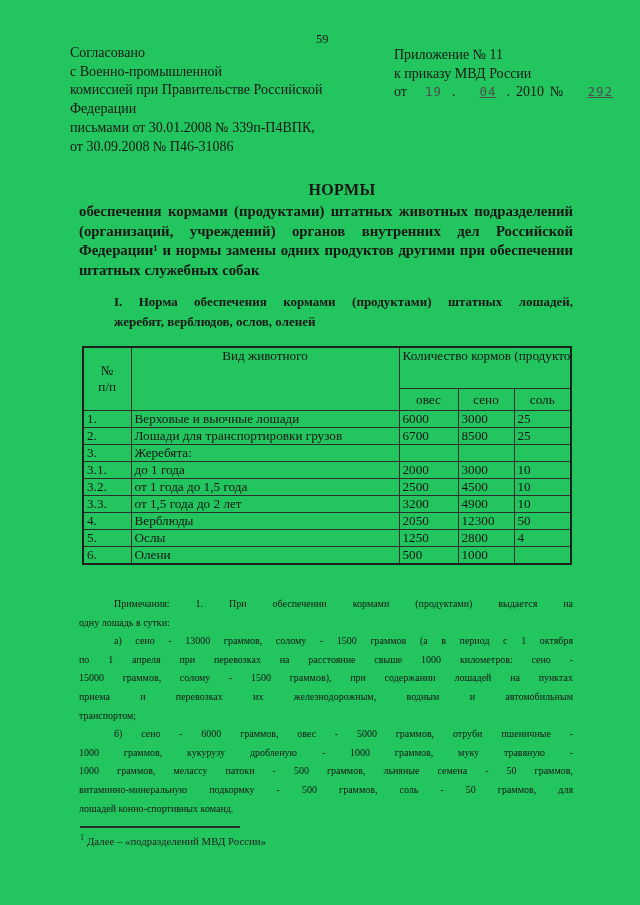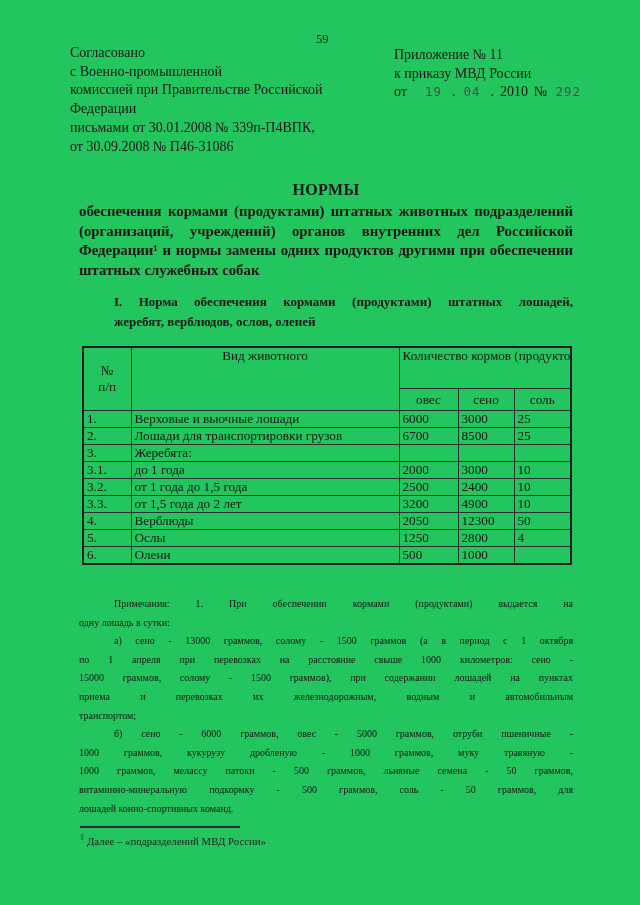--- a/index.html
+++ b/index.html
@@ -12,23 +12,23 @@
 
   .pagenum { left:316px; top:32px; font-size:12.5px; }
 
   .approval { left:70px; top:44px; width:322px; font-size:14px; line-height:18.7px; }
   .appendix { left:394px; top:46px; width:236px; font-size:14px; line-height:18.7px; }
   .date-line span { display:inline-block; }
   .typed {
     font-family:"DejaVu Sans Mono", monospace;
     color:#4e4e4e; font-size:12.5px; letter-spacing:1px;
   }
-  .g2 { margin-left:18px; } .g6 { margin-left:6px; } .g8 { margin-left:8px; } .g10 { margin-left:10px; }
-
-  .doc-title { left:79px; top:181px; width:494px; text-align:center;
+  .g2 { margin-left:18px; } .g6 { margin-left:6px; } .g8 { margin-left:24px;text-decoration:underline; } .g10 { margin-left:10px; }
+
+  .doc-title { left:95px; top:181px; width:494px; text-align:center;
                font-weight:bold; font-size:16px; letter-spacing:0.4px; }
   .subtitle { left:79px; top:202px; width:494px; font-weight:bold;
               font-size:14.8px; line-height:19.5px; }
   .section-title { left:114px; top:292px; width:459px; font-weight:bold;
                    font-size:13px; line-height:19.5px; }
 
   .line.j { text-align:justify; text-align-last:justify; }
   .line.l { text-align:left; }
   .indent { text-indent:35px; }
 
@@ -143,21 +143,21 @@
         <td class="c-num">3.1.</td>
         <td class="c-animal">до 1 года</td>
         <td class="c-val">2000</td>
         <td class="c-val">3000</td>
         <td class="c-val">10</td>
       </tr>
       <tr class="body-row">
         <td class="c-num">3.2.</td>
         <td class="c-animal">от 1 года до 1,5 года</td>
         <td class="c-val">2500</td>
-        <td class="c-val">2400</td>
+        <td class="c-val">4500</td>
         <td class="c-val">10</td>
       </tr>
       <tr class="body-row">
         <td class="c-num">3.3.</td>
         <td class="c-animal">от 1,5 года до 2 лет</td>
         <td class="c-val">3200</td>
         <td class="c-val">4900</td>
         <td class="c-val">10</td>
       </tr>
       <tr class="body-row">

